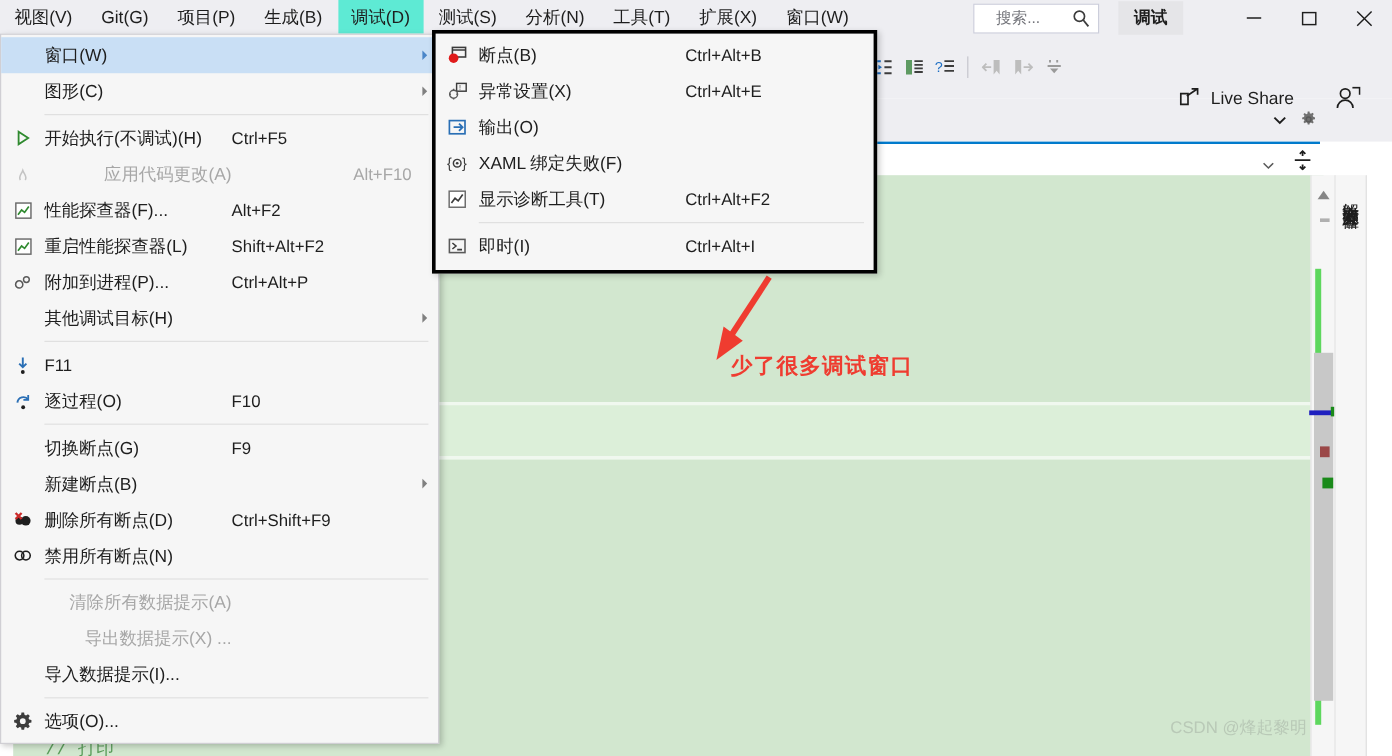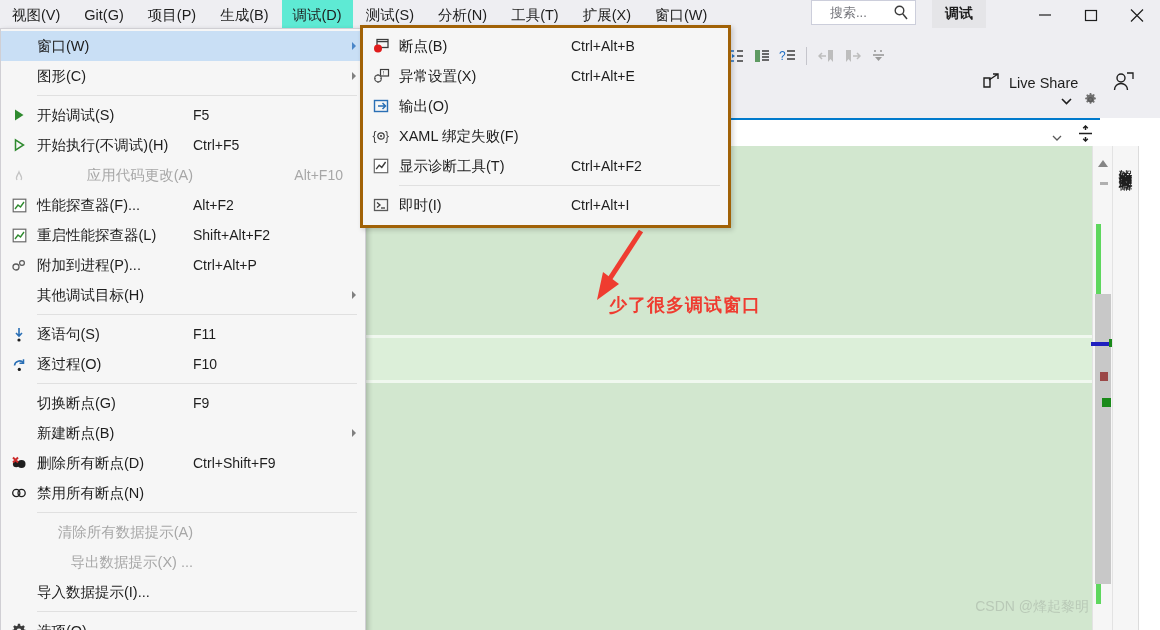--- a/index.html
+++ b/index.html
@@ -8,21 +8,21 @@
     font-family: "Liberation Sans", "DejaVu Sans", sans-serif;
     overflow: hidden;
     background: #ffffff;
   }
   #root { position: relative; width: 1160px; height: 630px; }
 
   
   .menubar {
     position: absolute; top: 0; left: 0; width: 1160px; height: 30px;
     background: #eeeef2;
-    display: flex; align-items: flex-start;
+    display: flex; align-items: center;
   }
   .menubar-item {
     font-size: 14.5px; color: #1e1e1e;
     padding: 5px 11px; margin: 0 1px;
     white-space: nowrap; line-height: 20px;
   }
   .menubar-item.active { background: #5eead4; }
   .menubar-spacer { flex: 1 1 auto; }
 
   .search-box {
@@ -165,21 +165,21 @@
   .mi .key { color: #1e1e1e; font-size: 14px; width: 150px; }
   .mi.dis .key { color: #a7a7a7; }
   .mi .arr { width: 22px; display:flex; align-items:center; justify-content:center; }
   .msep { height: 1px; background: #e0e0e0; margin: 4px 8px 4px 36px; }
 
   
   .submenu {
     position: absolute; top: 25px; left: 360px;
     width: 371px;
     background: #f6f6f6;
-    border: 3px solid #a16207;
+    border: 3px solid #000000;
     box-shadow: 2px 2px 5px rgba(0,0,0,0.18);
     padding: 3px 0 5px 0;
     z-index: 60;
   }
   .submenu .mi .key { width: 135px; }
 
   
   .anno-text {
     position: absolute; left: 609px; top: 293px;
     font-size: 18px; color: #ef3c30; font-weight: bold;
@@ -392,30 +392,20 @@
       <span class="key"></span>
       <span class="arr">
         <svg width="7" height="10" viewBox="0 0 7 10">
             <path d="M1 1l4 4-4 4z" fill="#808080"></path>
           </svg>
       </span>
     </div>
 
     <div class="msep"></div>
 
-    <div class="mi">
-      <span class="ic">
-        <svg width="14" height="14" viewBox="0 0 14 14">
-            <path d="M3 1.5l8.5 5.5L3 12.5z" fill="#2f8a2f"></path>
-          </svg>
-      </span>
-      <span class="lbl">开始调试(S)</span>
-      <span class="key">F5</span>
-      <span class="arr"></span>
-    </div>
 
     <div class="mi">
       <span class="ic">
         <svg width="14" height="14" viewBox="0 0 14 14">
             <path d="M3.5 1.8l8 5.2-8 5.2z" fill="none" stroke="#2f8a2f" stroke-width="1.5"></path>
           </svg>
       </span>
       <span class="lbl">开始执行(不调试)(H)</span>
       <span class="key">Ctrl+F5</span>
       <span class="arr"></span>
@@ -481,21 +471,20 @@
 
     <div class="msep"></div>
 
     <div class="mi">
       <span class="ic">
         <svg width="14" height="15" viewBox="0 0 14 15">
           <path d="M7 1v7M4 6l3 3 3-3" stroke="#2a6fb5" stroke-width="1.6" fill="none"></path>
           <circle cx="7" cy="13" r="1.6" fill="#1e1e1e"></circle>
         </svg>
       </span>
-      <span class="lbl">逐语句(S)</span>
       <span class="key">F11</span>
       <span class="arr"></span>
     </div>
 
     <div class="mi">
       <span class="ic">
         <svg width="15" height="15" viewBox="0 0 15 15">
           <path d="M2.5 8.5a5 5 0 019-2.5" stroke="#2a6fb5" stroke-width="1.6" fill="none"></path>
           <path d="M11.5 2.2v4h-4" stroke="#2a6fb5" stroke-width="1.5" fill="none"></path>
           <circle cx="7.3" cy="12.4" r="1.6" fill="#1e1e1e"></circle>

